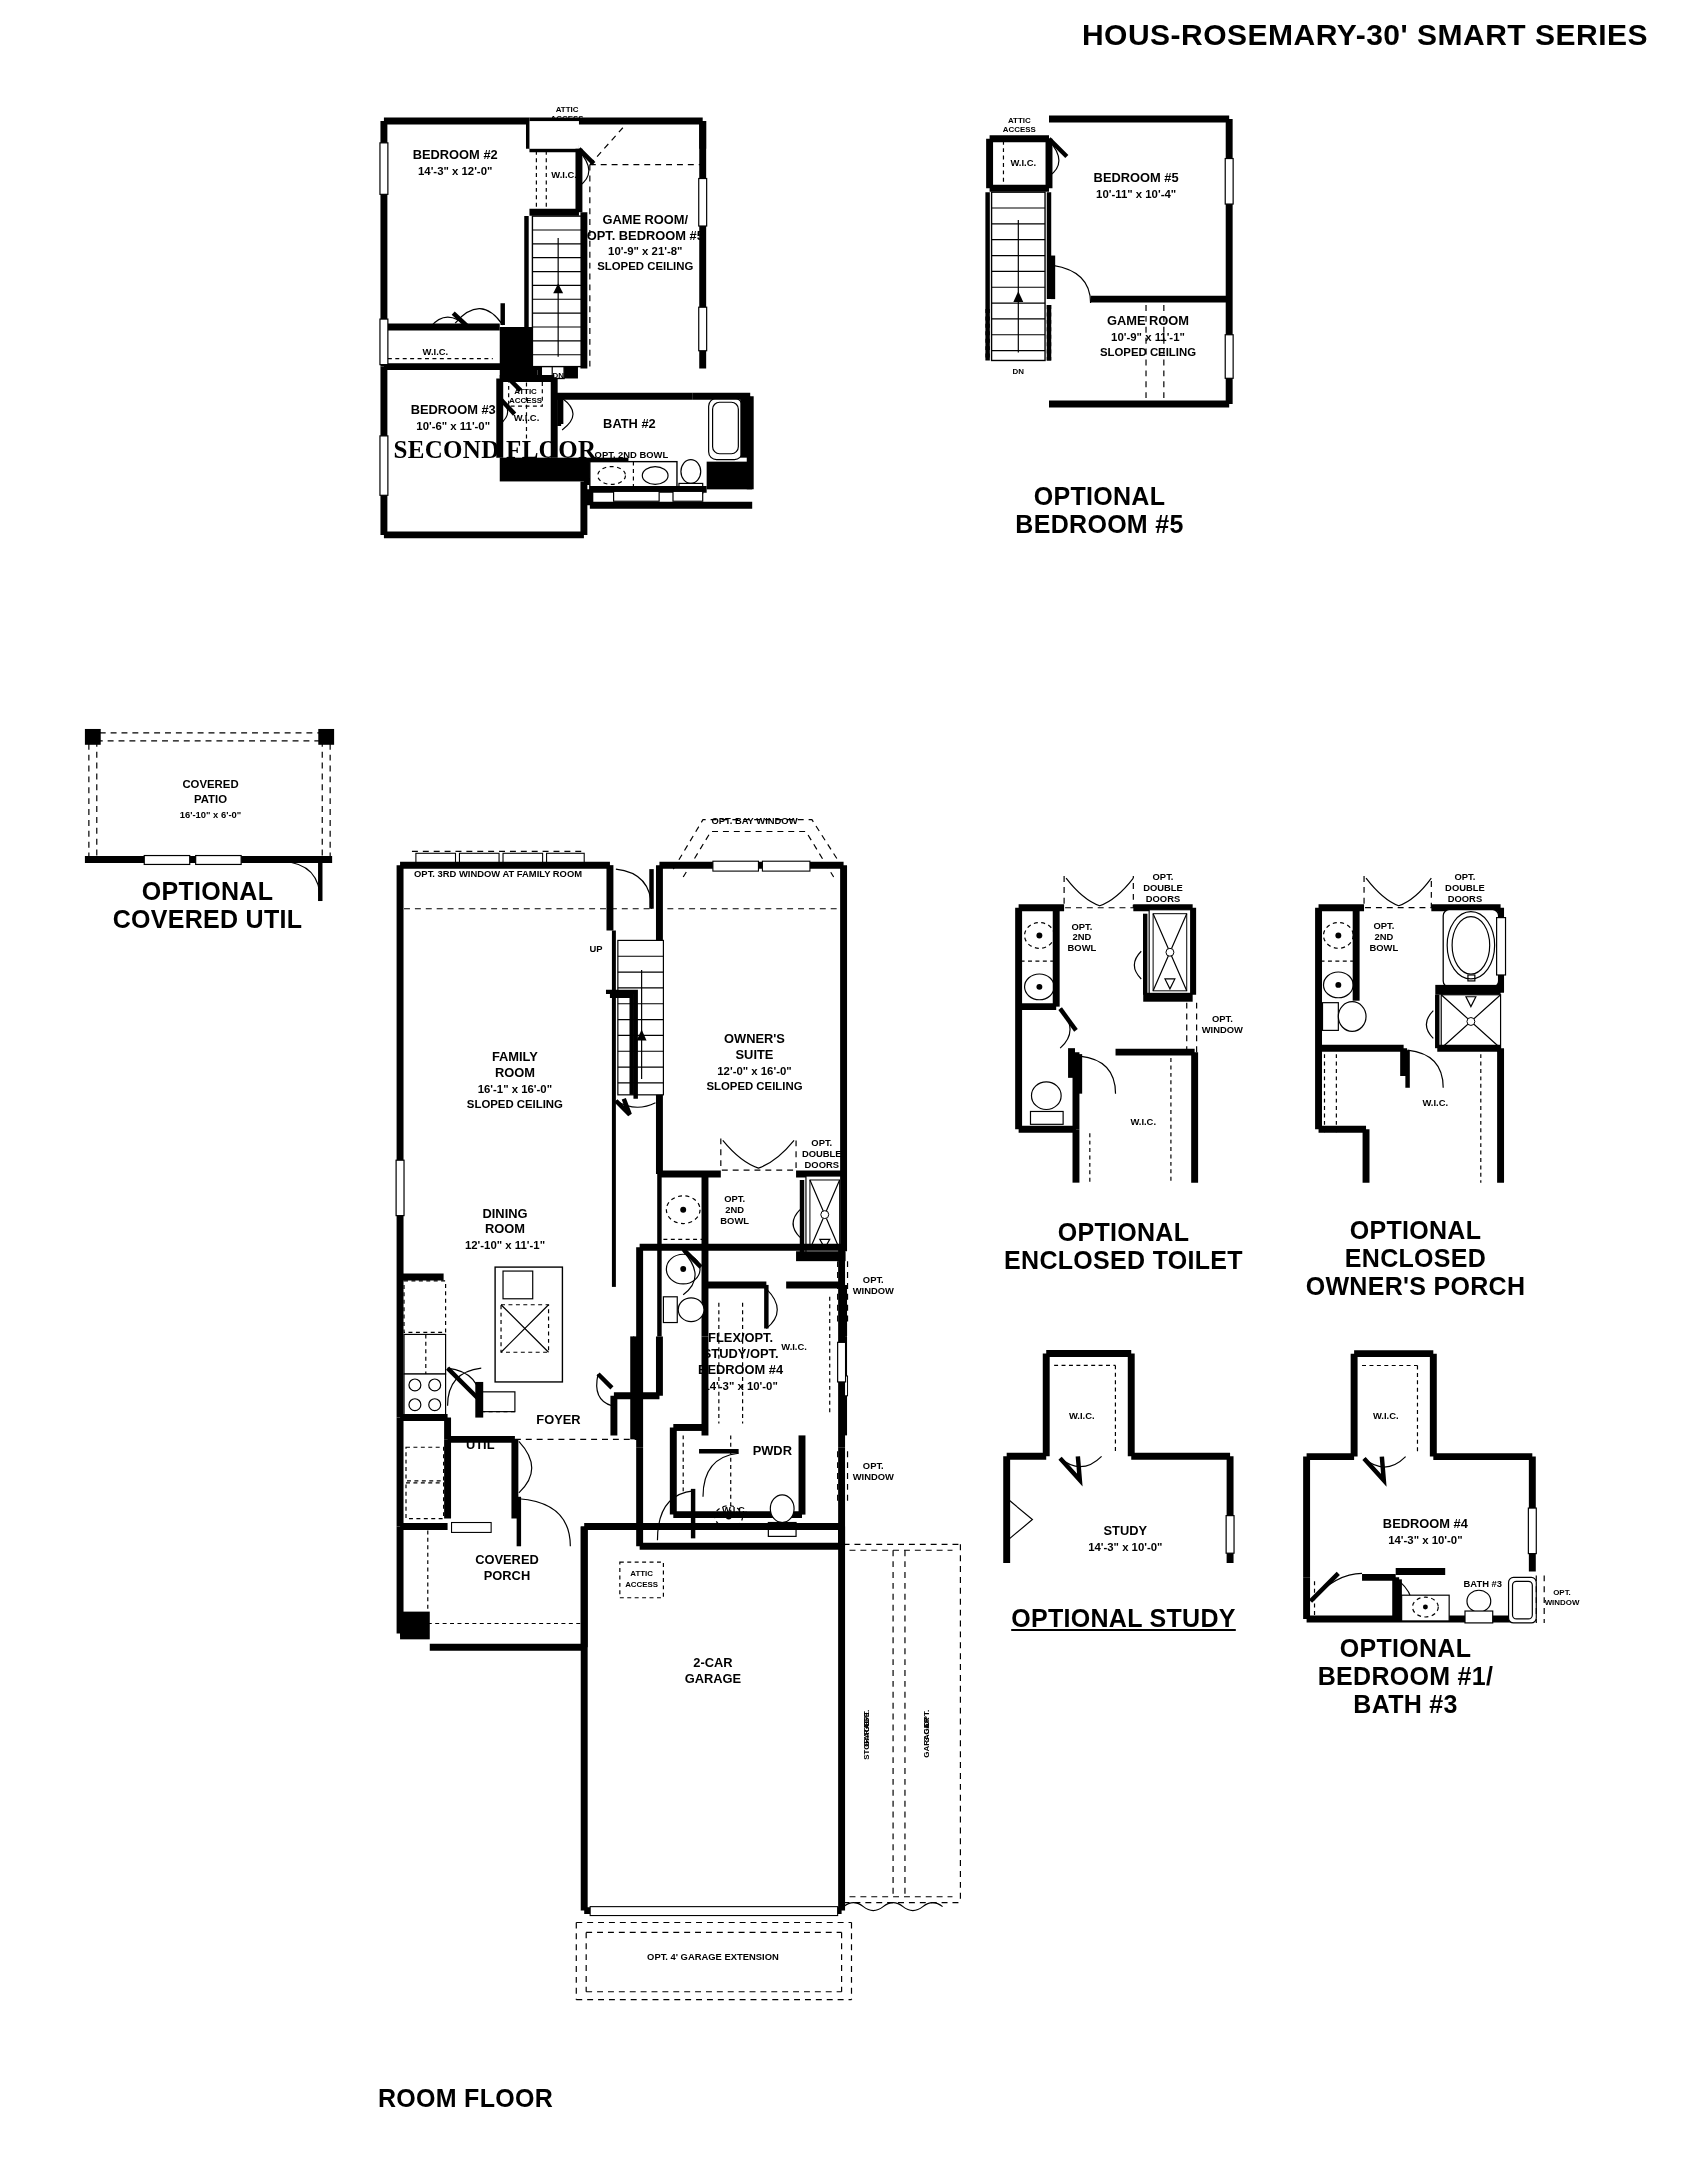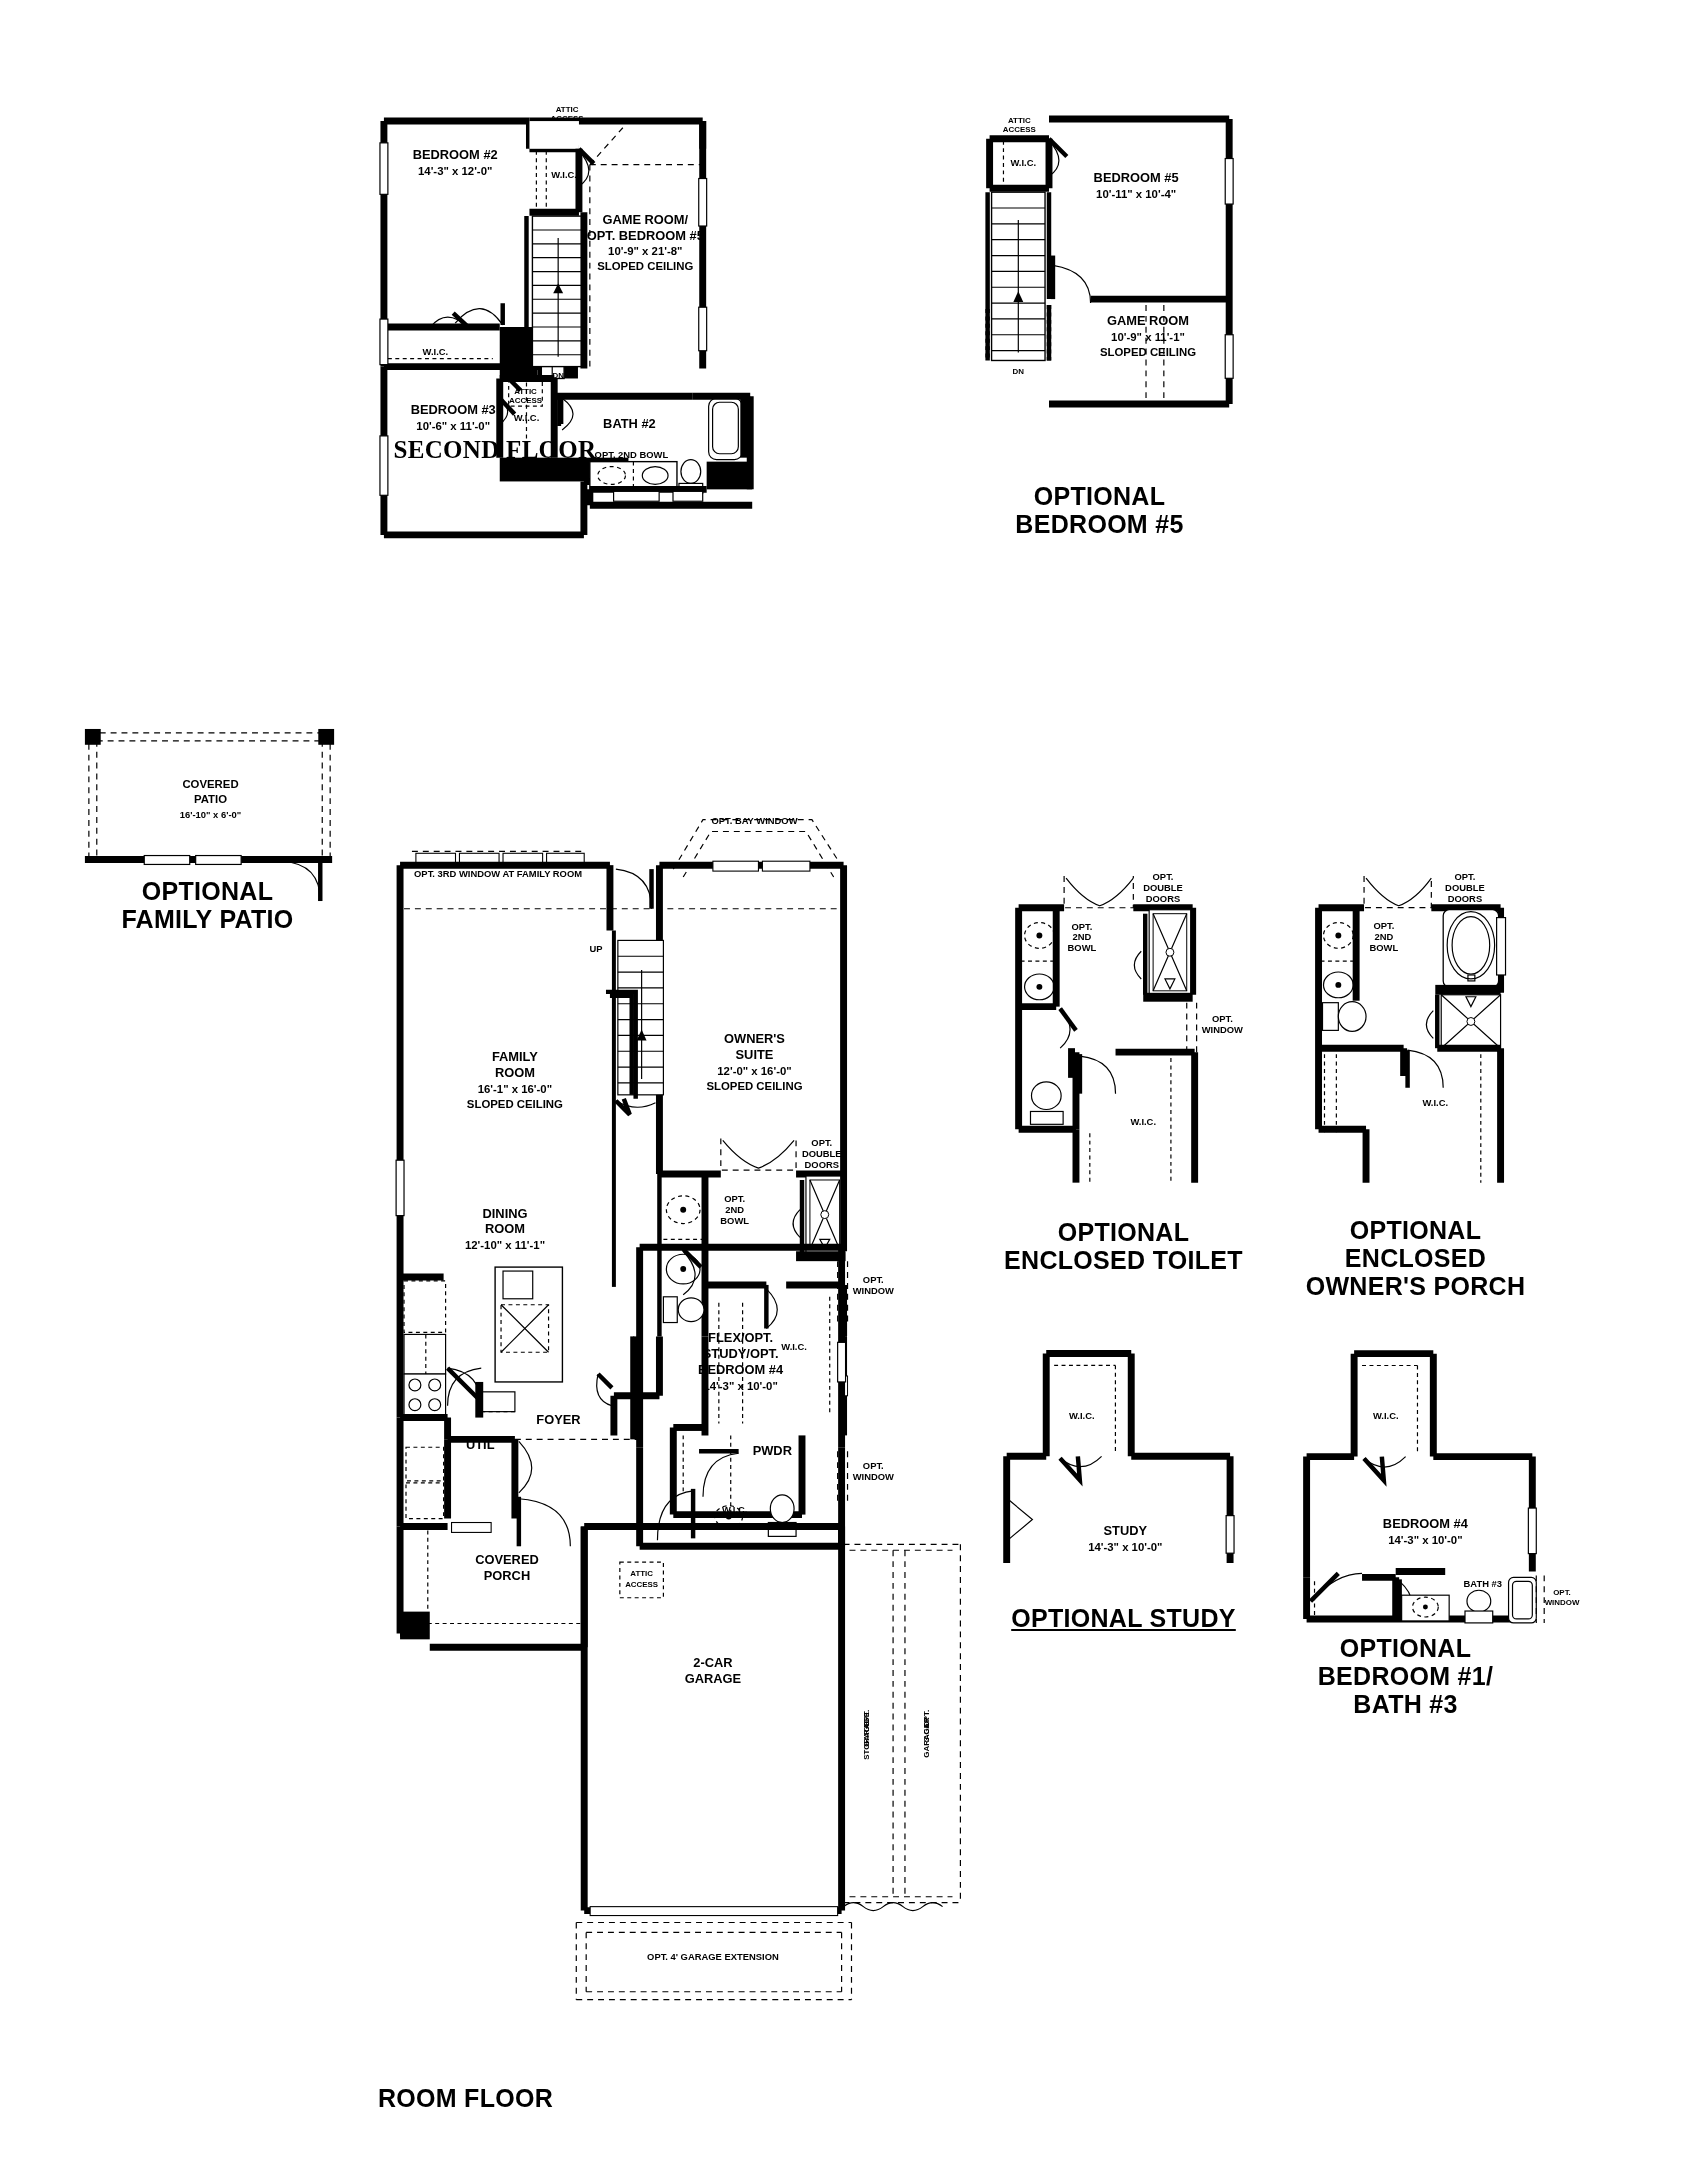--- a/index.html
+++ b/index.html
@@ -25,20 +25,21 @@
   .dash{stroke-dasharray:6 5;}
   .dash-s{stroke-dasharray:4 3.5;}
   .solidfill{fill:#000;stroke:none;}
   .whitefill{fill:#fff;stroke:#000;stroke-width:1.2;}
 </style>
 </head>
 <body>
 
 <div class="page">
 
+  <div class="ttl" id="main-title">HOUS-ROSEMARY-30' SMART SERIES</div>
 
   <div class="fp" style="left:376px;top:109px;">
     <svg width="495" height="337" viewBox="0 0 500 340">
 
       <path class="w-thick" d="M8 12 H155 M8 12 V260 M8 260 H180"></path>
       <path class="w-thick" d="M155 12 H330 M330 12 V40"></path>
 
       <rect x="8" y="12" width="147" height="208" class="w" stroke-width="0"></rect>
       <path class="w-thick" d="M8 220 H125"></path>
 
@@ -195,21 +196,21 @@
       <text class="rmd" x="135" y="68">COVERED</text>
       <text class="rmd" x="135" y="83">PATIO</text>
       <text class="sm" x="135" y="98">16'-10" x 6'-0"</text>
 
       <path class="w-hair" d="M208 142 q38 2 38 40" fill="none"></path>
       <path class="w-med" d="M246 142 V182"></path>
     </svg>
   </div>
   <div class="plan-caption" style="left:59px;top:877px;width:297px;">
     <div>OPTIONAL</div>
-    <div>FAMILY PATIO</div>
+    <div>COVERED UTIL</div>
   </div>
 
   <div class="fp" style="left:386px;top:782px;">
     <svg width="634" height="1287" viewBox="0 0 640 1300">
 
       <path class="w-hair dash" d="M290 88 L320 38 H430 L462 88"></path>
       <path class="w-hair dash" d="M300 96 L328 50 H424 L452 96"></path>
       <text class="sm" x="372" y="42">OPT. BAY WINDOW</text>
 
       <path class="w-hair dash" d="M26 70 H200"></path>

